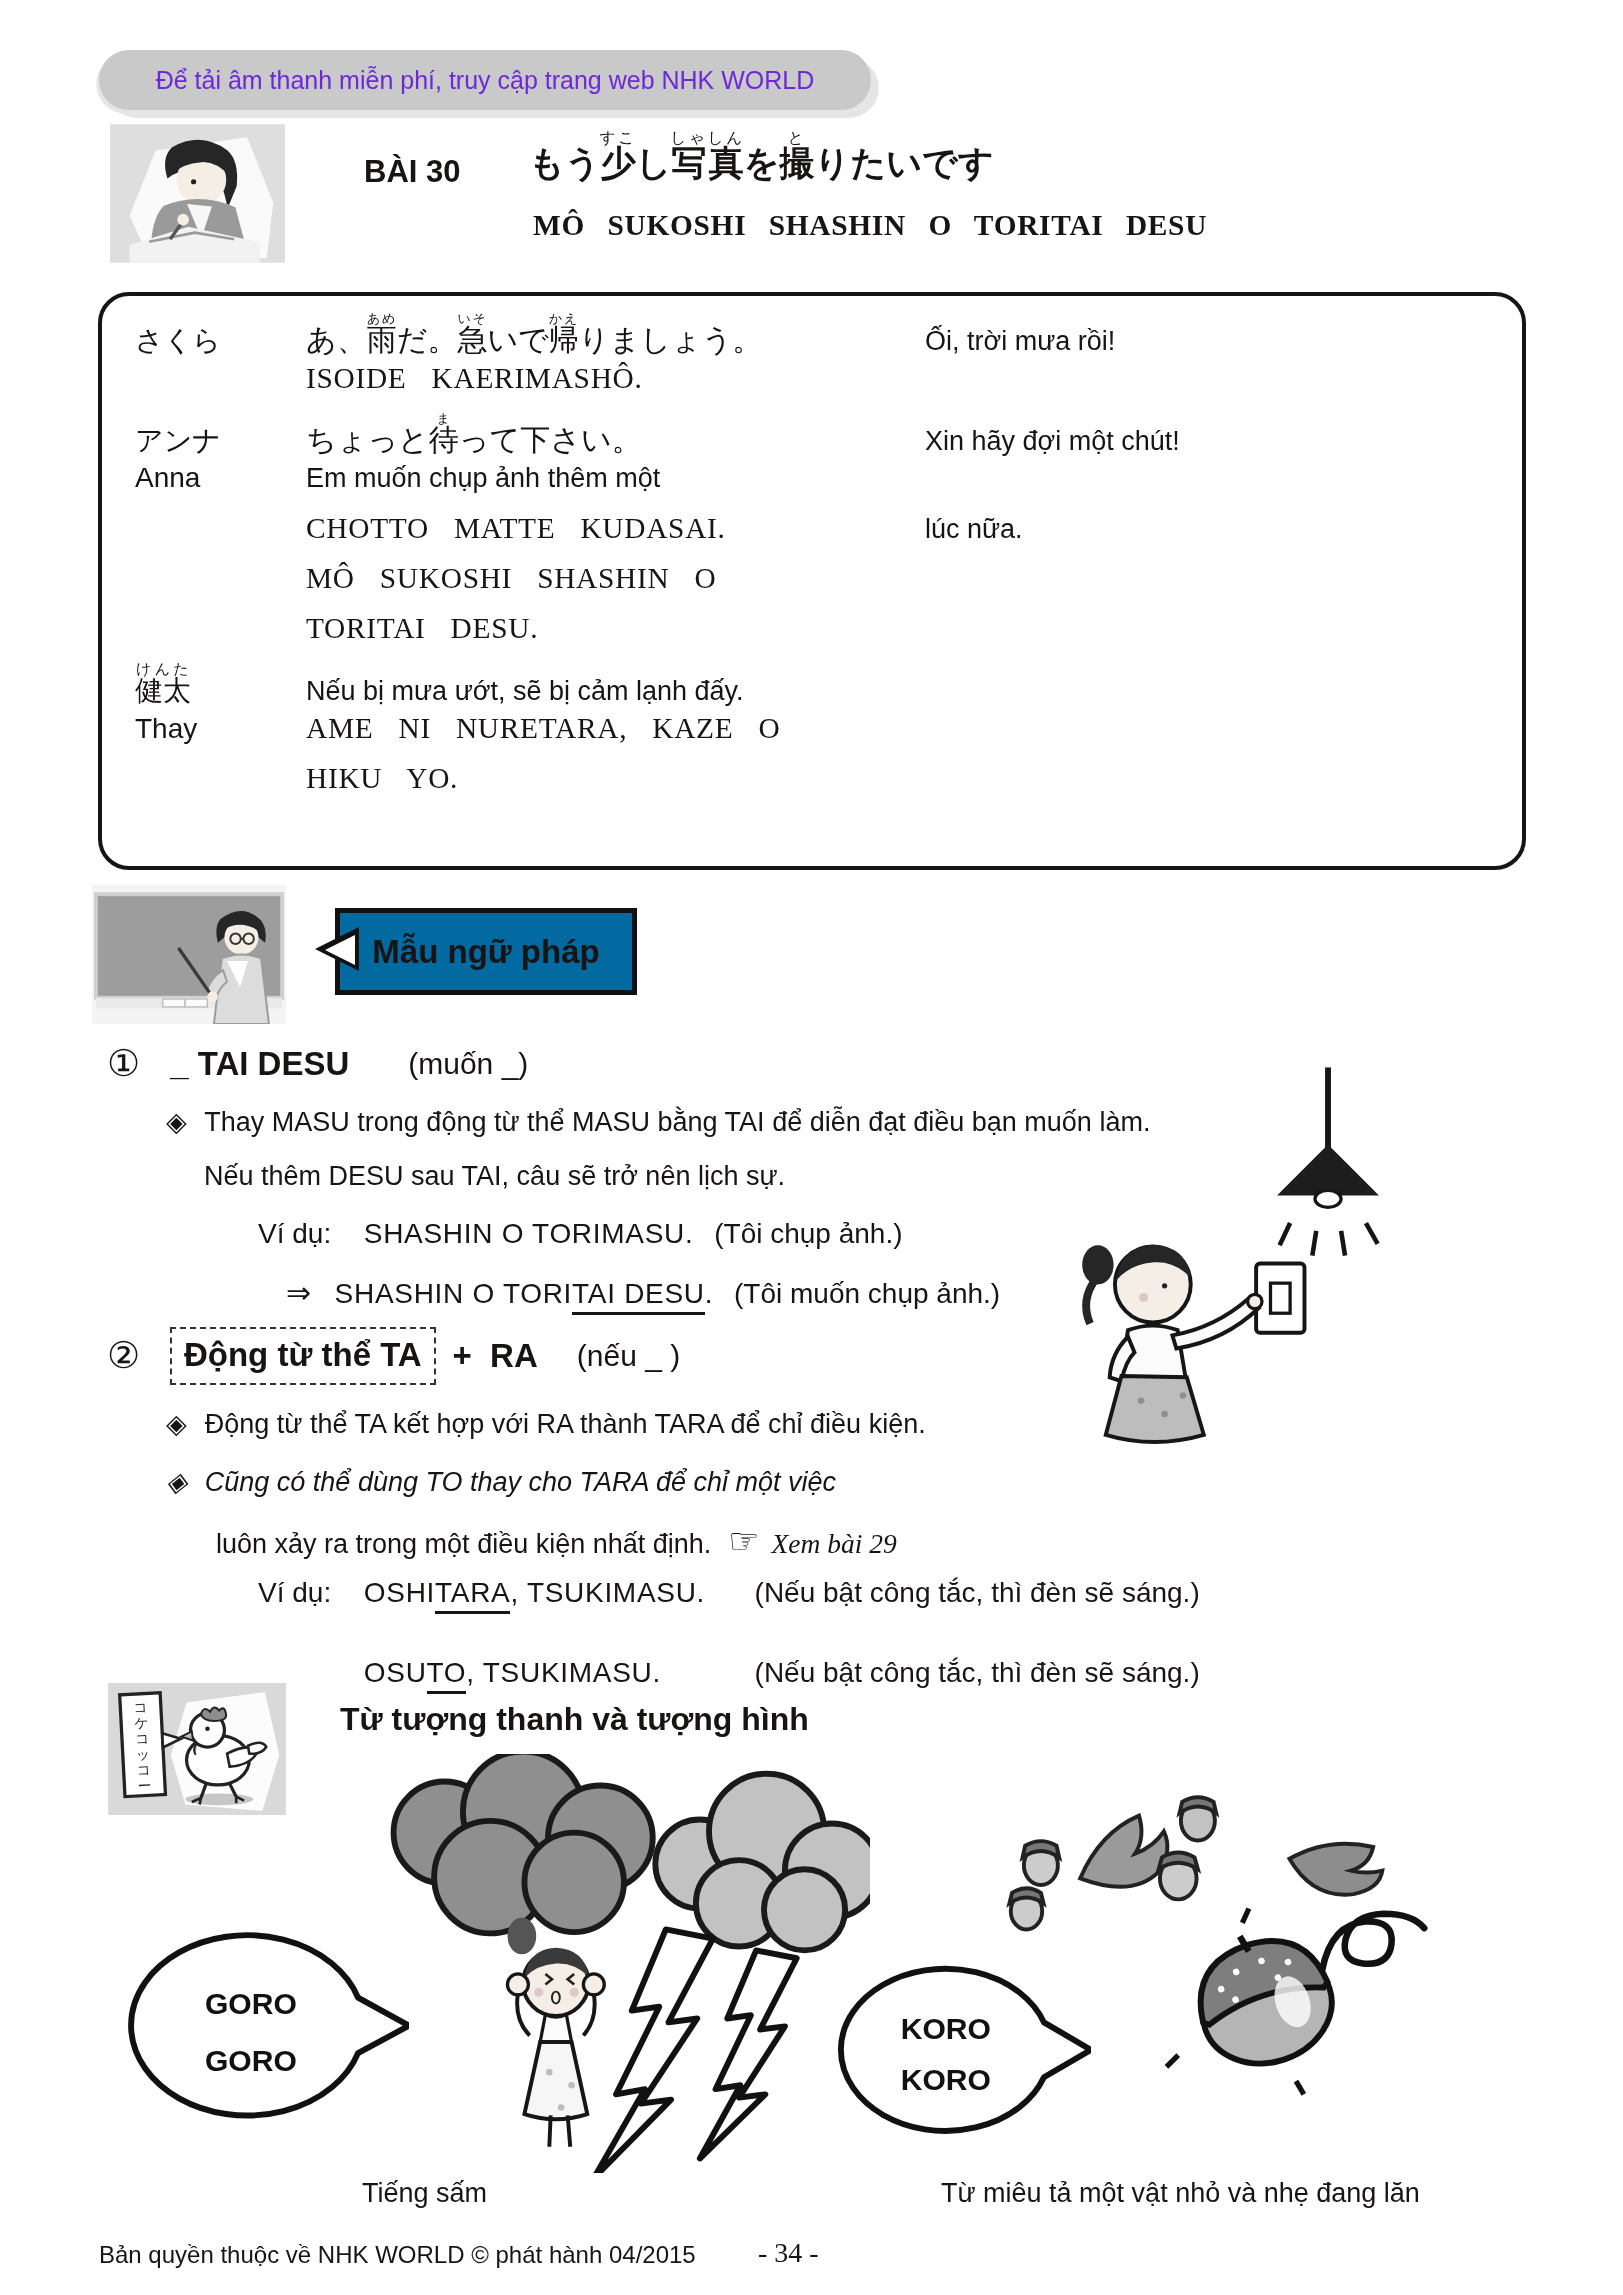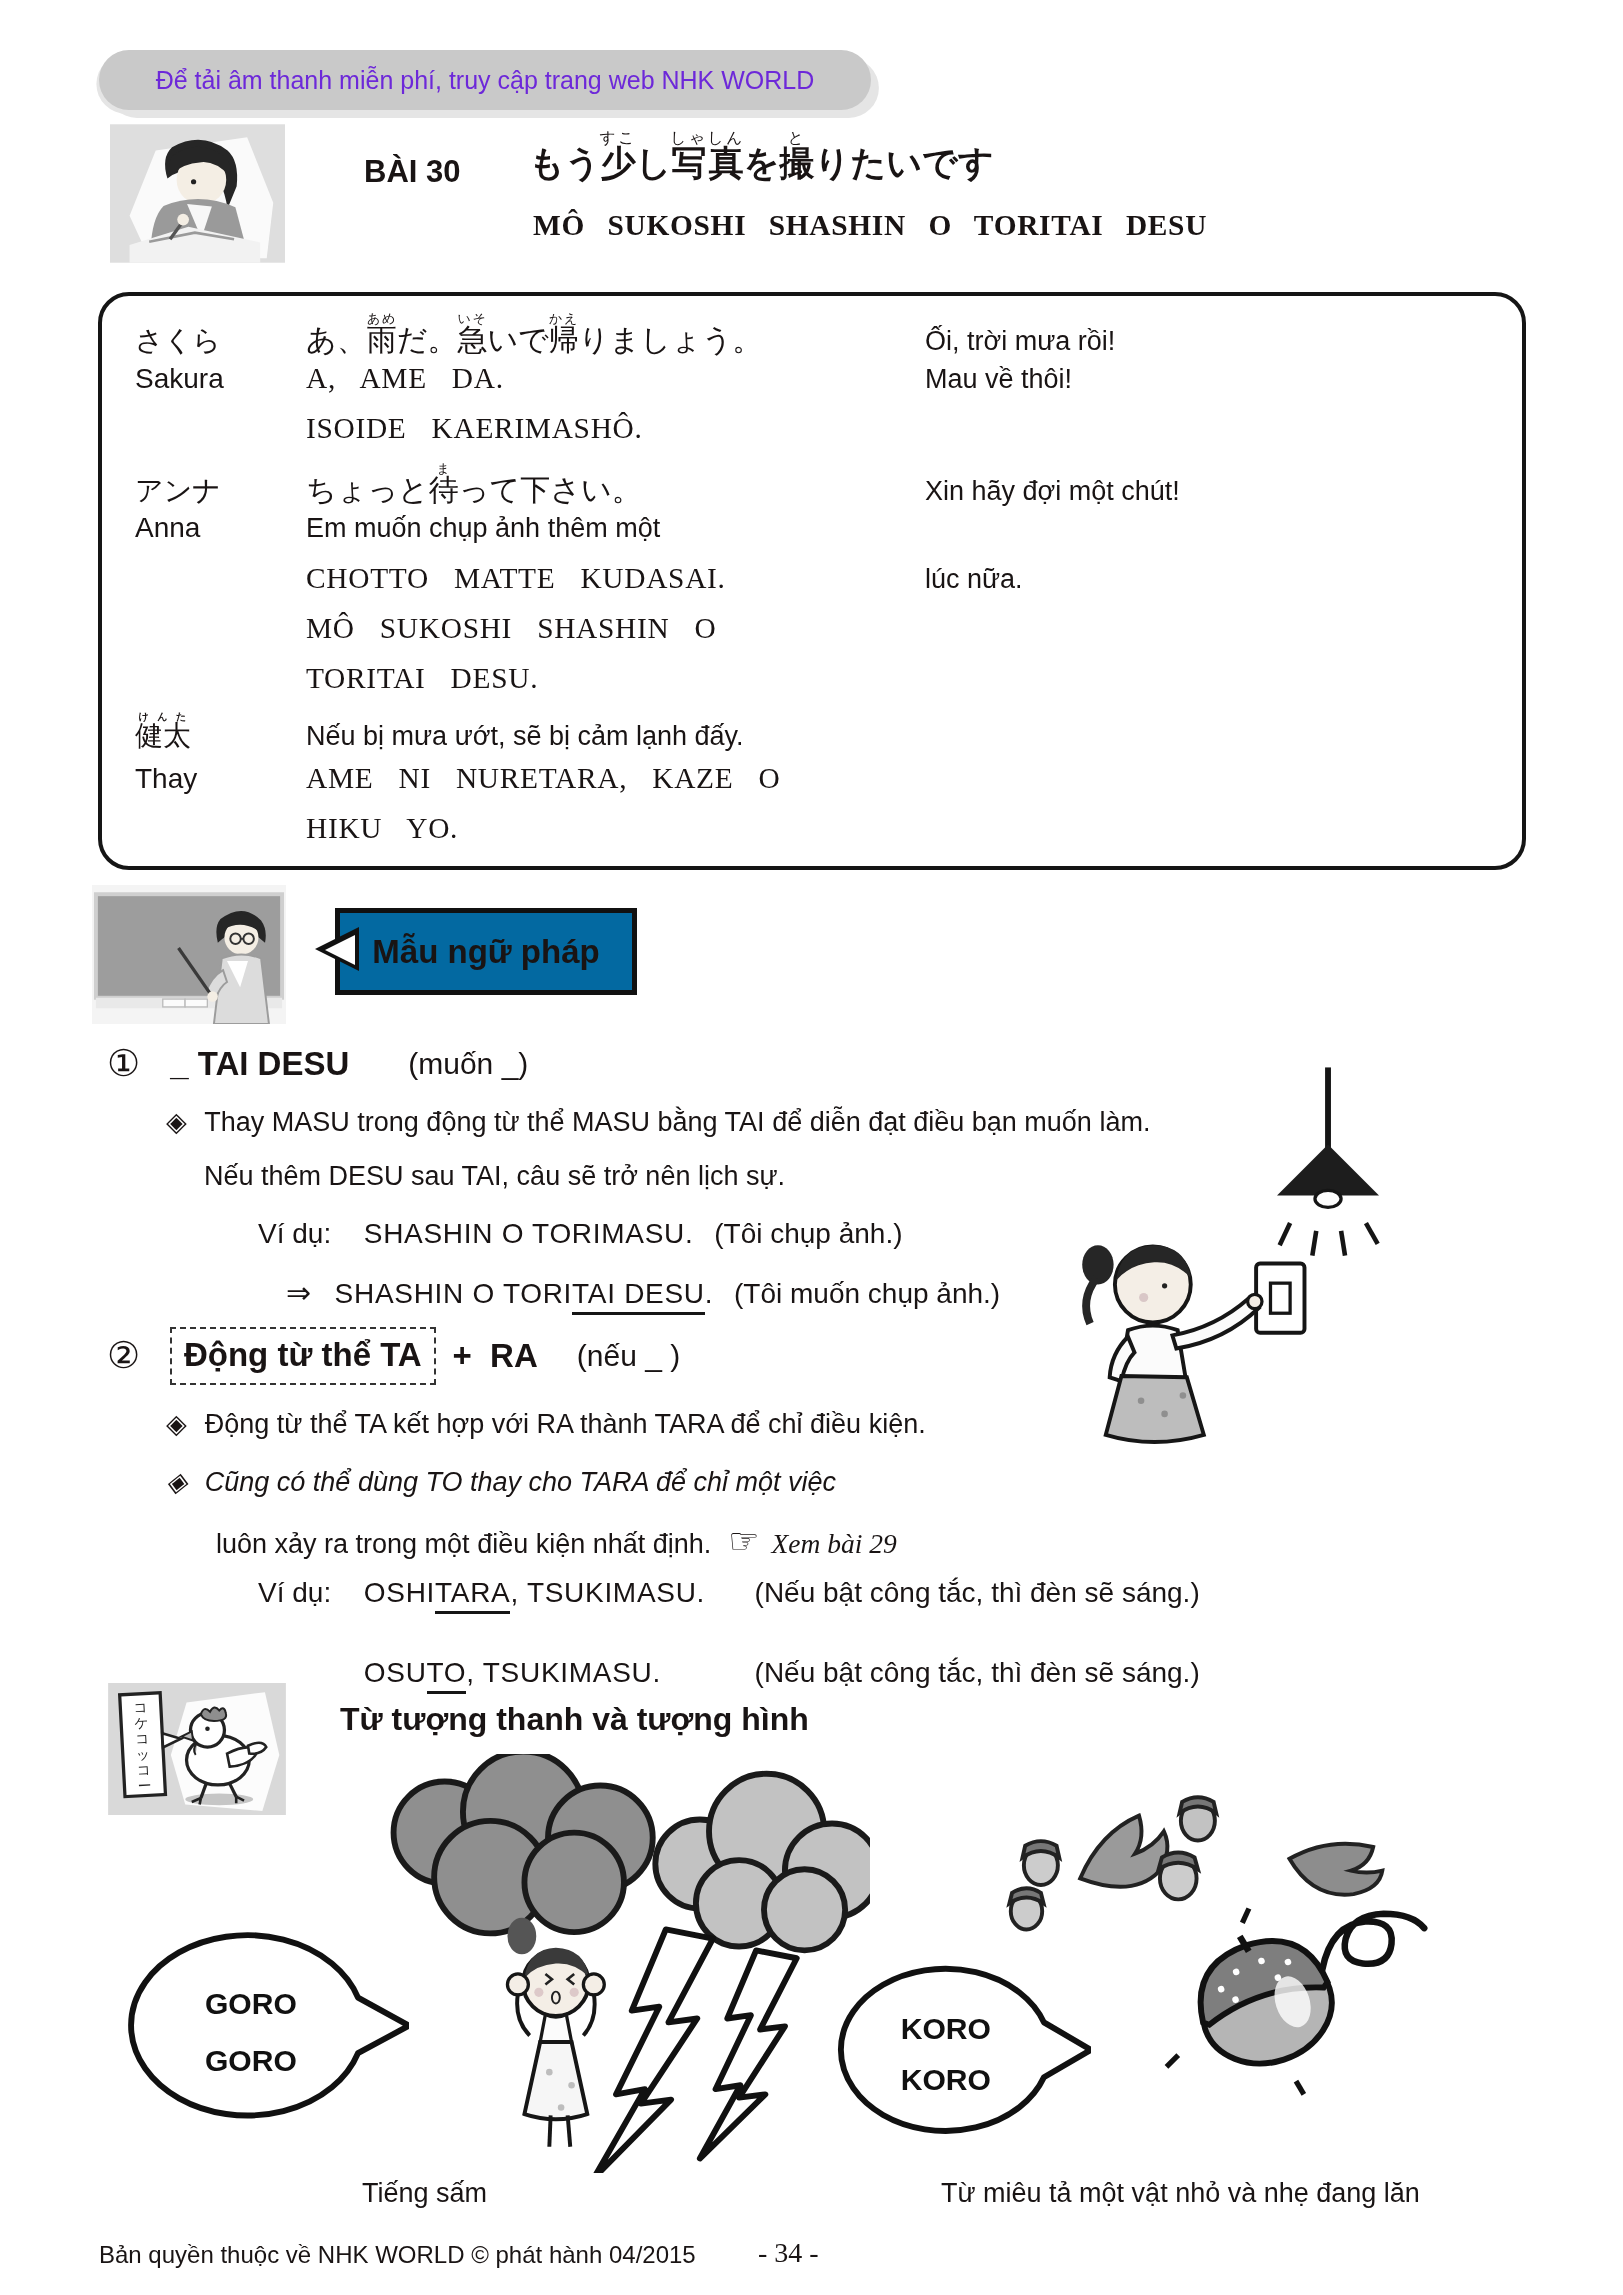--- a/index.html
+++ b/index.html
@@ -15,21 +15,21 @@
   
   #lesson-label{left:364px;top:154px;font-size:31px;font-weight:bold;}
   #jp-title{left:529px;top:130px;font-size:35px;font-weight:bold;line-height:1;}
   #jp-title rt{font-size:15.7px;font-weight:normal;letter-spacing:2.6px;}
   #romaji-title{left:533px;top:209px;font-size:29.4px;font-weight:bold;font-family:"Liberation Serif",serif;word-spacing:14.4px;letter-spacing:0.7px;}
 
   
   #dialogue-box{left:98px;top:292px;width:1428px;height:578px;border:4.6px solid #151515;border-radius:31px;background:#fff;box-sizing:border-box;padding-top:15.7px;}
   .d-row{height:50px;display:flex;align-items:baseline;}
   .d-name{width:204px;padding-left:33px;box-sizing:border-box;font-size:28px;flex:none;}
-  .d-name rt{font-size:10px;font-weight:bold;letter-spacing:1.3px;}
+  .d-name rt{font-size:15px;font-weight:normal;letter-spacing:1.3px;}
   .d-line{width:619px;flex:none;}
   .d-line.jp-line{font-size:30px;font-family:"DejaVu Sans",sans-serif;}
   .d-line.jp-line rt{font-size:13px;letter-spacing:1.3px;}
   .d-line.ro-line{font-size:29.4px;font-family:"Liberation Serif",serif;word-spacing:17px;letter-spacing:0.7px;}
   .d-vn{flex:1;font-size:27px;}
 
   
   #grammar-bubble{left:335px;top:908px;width:292px;height:77px;border:5.9px solid #111;background:#0369a1;
     display:flex;align-items:center;justify-content:center;}
   #grammar-bubble:before{content:"";position:absolute;left:-47px;top:14.4px;border:22px solid transparent;border-right:44px solid #111;width:0;height:0;}
@@ -108,25 +108,20 @@
   <span><span>もう</span><ruby>少<rt>すこ</rt></ruby><span>し</span><ruby>写真<rt>しゃしん</rt></ruby><span>を</span><ruby>撮<rt>と</rt></ruby><span>りたいです</span></span>
 </div>
 <div id="romaji-title" class="abs">MÔ SUKOSHI SHASHIN O TORITAI DESU</div>
 
 <div id="dialogue-box" class="abs">
   <div id="dialogue-rows">
       <div class="d-row">
         <div class="d-name jp"><span>さくら</span></div>
         <div class="d-line jp-line"><span>あ、</span><ruby>雨<rt>あめ</rt></ruby><span>だ。</span><ruby>急<rt>いそ</rt></ruby><span>いで</span><ruby>帰<rt>かえ</rt></ruby><span>りましょう。</span></div>
         <div class="d-vn">Ối, trời mưa rồi!</div>
-      </div>
-      <div class="d-row">
-        <div class="d-name"><span>Sakura</span></div>
-        <div class="d-line ro-line"><span>A, AME DA.</span></div>
-        <div class="d-vn">Mau về thôi!</div>
       </div>
       <div class="d-row">
         <div class="d-name"></div>
         <div class="d-line ro-line"><span>ISOIDE KAERIMASHÔ.</span></div>
         <div class="d-vn"></div>
       </div>
       <div class="d-row">
         <div class="d-name jp"><span>アンナ</span></div>
         <div class="d-line jp-line"><span>ちょっと</span><ruby>待<rt>ま</rt></ruby><span>って下さい。</span></div>
         <div class="d-vn">Xin hãy đợi một chút!</div>

